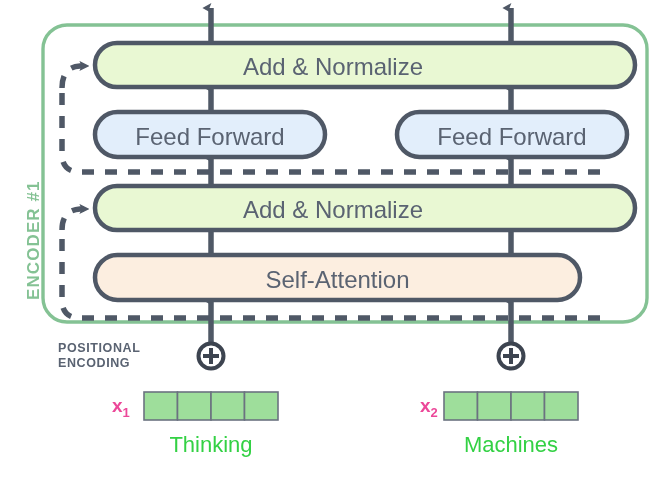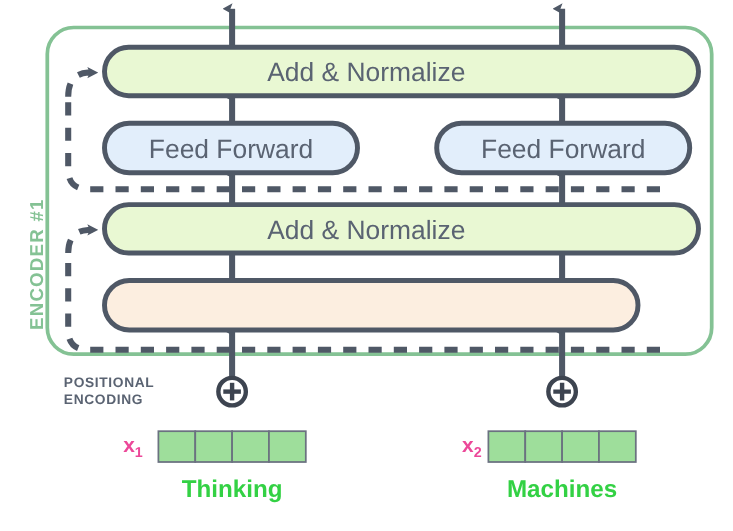--- a/index.html
+++ b/index.html
@@ -48,21 +48,21 @@
     color: #5a6372;
     font-size: 12.5px;
     font-weight: bold;
     letter-spacing: 0.6px;
     text-align: left;
     line-height: 15px;
   }
   .word-label {
     color: #33d144;
     font-size: 22px;
-    font-weight: bold;
+    font-weight: normal;
     text-align: center;
   }
   .x-label {
     color: #ec4899;
     font-size: 19px;
     font-weight: bold;
   }
   .x-label sub {
     font-size: 13px;
   }
@@ -140,20 +140,21 @@
   <div class="lbl encoder-title" style="left:24px; top:300px;">ENCODER #1</div>
 
   <div class="lbl box-label" style="top:53px;">Add &amp; Normalize</div>
 
   <div class="lbl box-label" style="top:123px; left:95px; width:230px;">Feed Forward</div>
 
   <div class="lbl box-label" style="top:123px; left:397px; width:230px;">Feed Forward</div>
 
   <div class="lbl box-label" style="top:196px;">Add &amp; Normalize</div>
 
+  <div class="lbl box-label" style="top:266px; left:95px; width:485px;">Self-Attention</div>
 
   <div class="lbl pe-label" style="left:58px; top:341px; width:130px;">
     <div>POSITIONAL</div>
     <div>ENCODING</div>
   </div>
 
   <div class="lbl x-label" style="left:112px; top:395px;"><span>x</span><sub>1</sub></div>
 
   <div class="lbl x-label" style="left:420px; top:395px;"><span>x</span><sub>2</sub></div>
 

